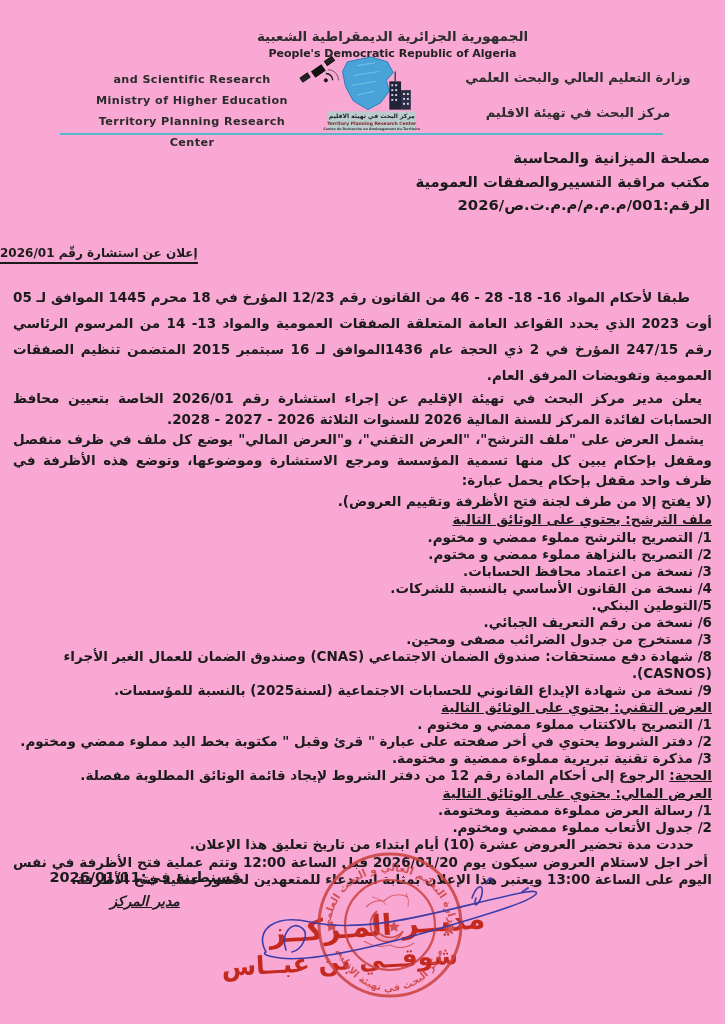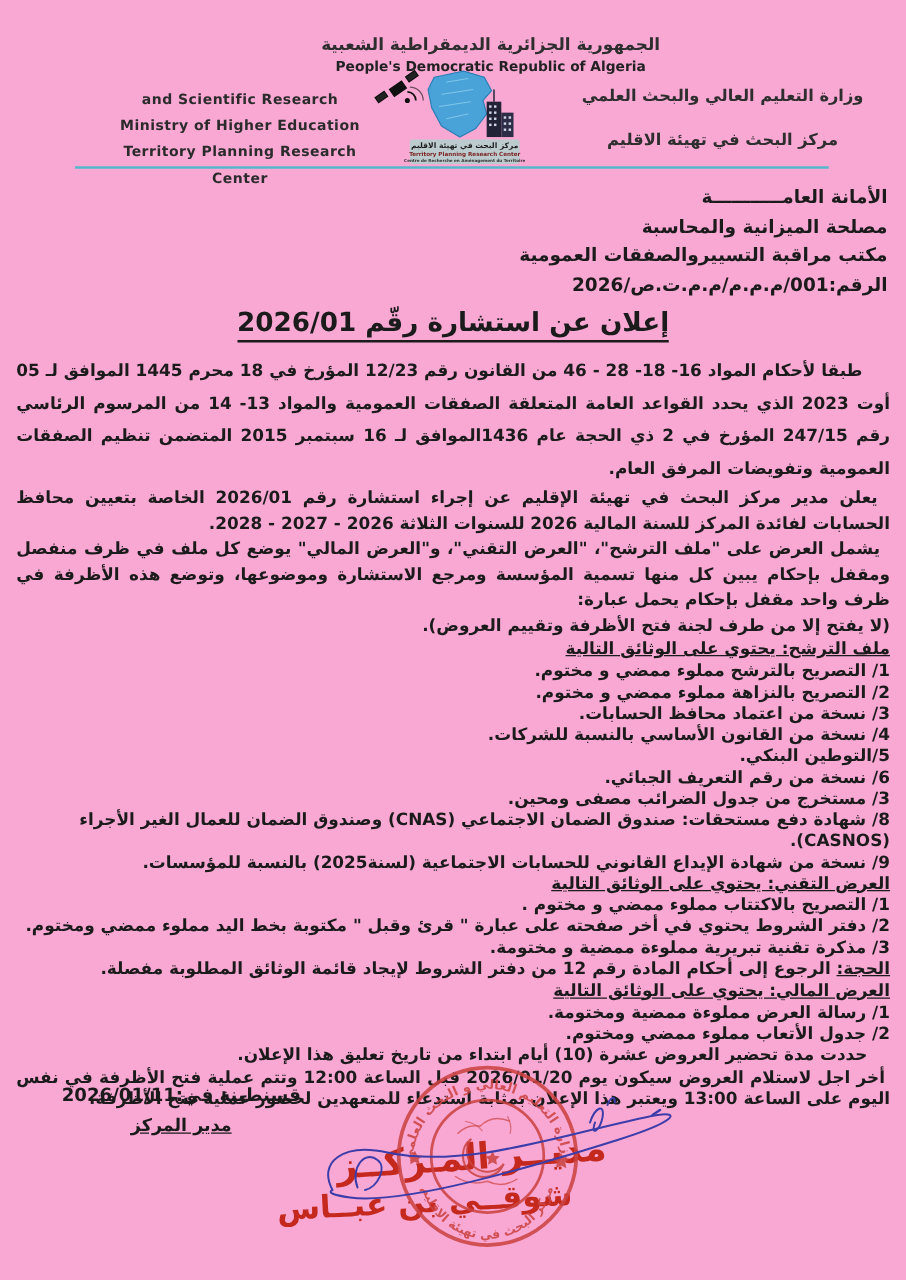--- a/index.html
+++ b/index.html
@@ -11,39 +11,39 @@
   .country-ar{position:absolute;top:28px;left:60px;right:0;text-align:center;font-size:13.5px;color:#2e2e2e;letter-spacing:.5px;}
   .country-en{position:absolute;top:47px;left:60px;right:0;text-align:center;font-size:11px;color:#222;}
   .en-block{position:absolute;top:69px;left:82px;width:220px;text-align:center;font-size:11.2px;line-height:21px;color:#2b2b2b;letter-spacing:.4px;}
   .ar-block{position:absolute;top:70px;right:22px;width:250px;text-align:center;font-size:13px;color:#2e2e2e;direction:rtl;}
   .ar-block .l2{margin-top:20px;}
   .logo{position:absolute;top:54px;left:288px;width:148px;height:82px;}
   .blue-rule{position:absolute;top:133px;left:60px;right:62px;height:2px;background:#58b7cb;}
   
   .office{position:absolute;top:146px;right:15px;width:420px;direction:rtl;text-align:right;font-size:14.8px;line-height:23.5px;}
   
-  .title{position:absolute;top:246px;left:0;right:0;text-align:center;font-size:21px;}
+  .title{position:absolute;top:246px;left:0;right:0;text-align:left;font-size:12px;}
   .title span{border-bottom:2px solid #1b1b1b;padding-bottom:2px;}
   
   .bodytext{position:absolute;top:284px;left:13px;right:13px;direction:rtl;text-align:justify;font-size:13.5px;}
   .p-wide{line-height:26px;text-indent:22px;margin:0;}
   .p-mid{line-height:20.5px;text-indent:10px;margin:0;}
   .p-tight{line-height:20.5px;text-indent:8px;margin:0;}
   .noindent{text-indent:0;}
   .list-line{line-height:17px;text-align:right;margin:0;}
   .sec-heading{line-height:17.5px;text-align:right;margin:0;}
   .sec-heading span{text-decoration:underline;}
   .note-line{line-height:17.5px;text-align:right;margin:0;}
   .note-line .lbl{text-decoration:underline;}
   .closing1{line-height:17.5px;text-indent:18px;margin:0;}
   .closing2{line-height:17.5px;text-indent:4px;margin:0;}
   
   .place-date{position:absolute;top:869px;left:46px;width:198px;text-align:center;font-size:14.5px;direction:rtl;}
   .director-label{position:absolute;top:893px;left:46px;width:198px;text-align:center;font-size:14px;direction:rtl;}
-  .director-label span{text-decoration:underline;}
+  .director-label span{text-decoration:underline;font-style:italic;}
   .stamp-title{position:absolute;top:901px;left:420px;width:260px;font-size:29px;color:#c5281c;direction:rtl;white-space:nowrap;transform:rotate(-4deg);transform-origin:right center;letter-spacing:1px;left:225px;}
   .stamp-name{position:absolute;top:947px;left:218px;width:240px;font-size:25px;color:#c5281c;direction:rtl;white-space:nowrap;transform:rotate(-3deg);letter-spacing:1px;}
   .seal{position:absolute;top:849px;left:314px;width:152px;height:152px;opacity:.88;}
   .sign-scribble{position:absolute;top:852px;left:226px;width:340px;height:165px;pointer-events:none;}
 </style>
 </head>
 <body>
 
 <div class="page">
 
@@ -103,21 +103,20 @@
   </div>
 
   <div class="ar-block">
     <div class="l1">وزارة التعليم العالي والبحث العلمي</div>
     <div class="l2">مركز البحث في تهيئة الاقليم</div>
   </div>
 
   <div class="blue-rule"></div>
 
   <div class="office">
-    <div>الأمانة العامـــــــــــة</div>
     <div>مصلحة الميزانية والمحاسبة</div>
     <div>مكتب مراقبة التسييروالصفقات العمومية</div>
     <div>الرقم:001/م.م.م/م.م.ت.ص/2026</div>
   </div>
 
   <div class="title"><span>إعلان عن استشارة رقّم 2026/01</span></div>
 
   <div class="bodytext">
     <p class="p-wide">طبقا لأحكام المواد 16- 18- 28 - 46 من القانون رقم 12/23 المؤرخ في 18 محرم 1445 الموافق لـ 05 أوت 2023 الذي يحدد القواعد العامة المتعلقة الصفقات العمومية والمواد 13- 14 من المرسوم الرئاسي رقم 247/15 المؤرخ في 2 ذي الحجة عام 1436الموافق لـ 16 سبتمبر 2015 المتضمن تنظيم الصفقات العمومية وتفويضات المرفق العام.</p>
     <p class="p-mid">يعلن مدير مركز البحث في تهيئة الإقليم عن إجراء استشارة رقم 2026/01 الخاصة بتعيين محافظ الحسابات لفائدة المركز للسنة المالية 2026 للسنوات الثلاثة 2026 - 2027 - 2028.</p>

